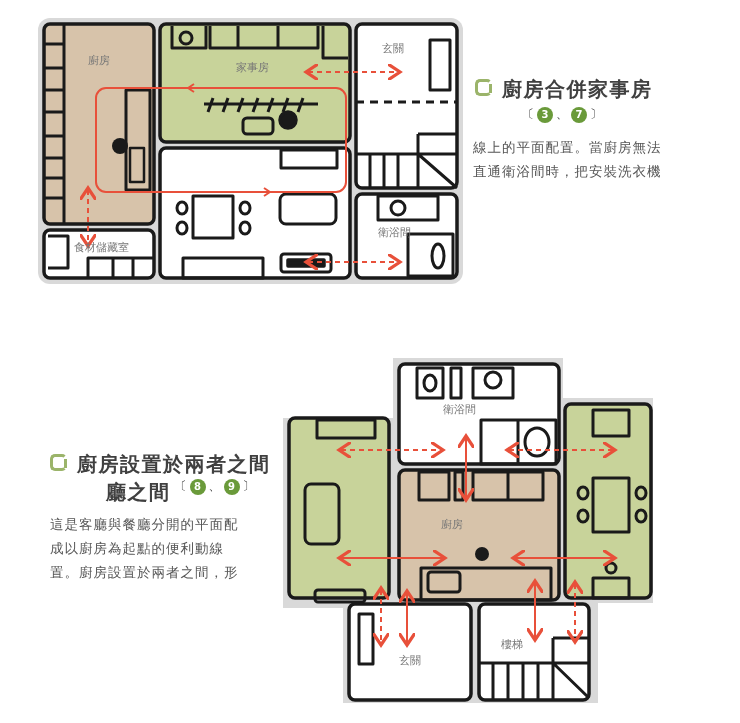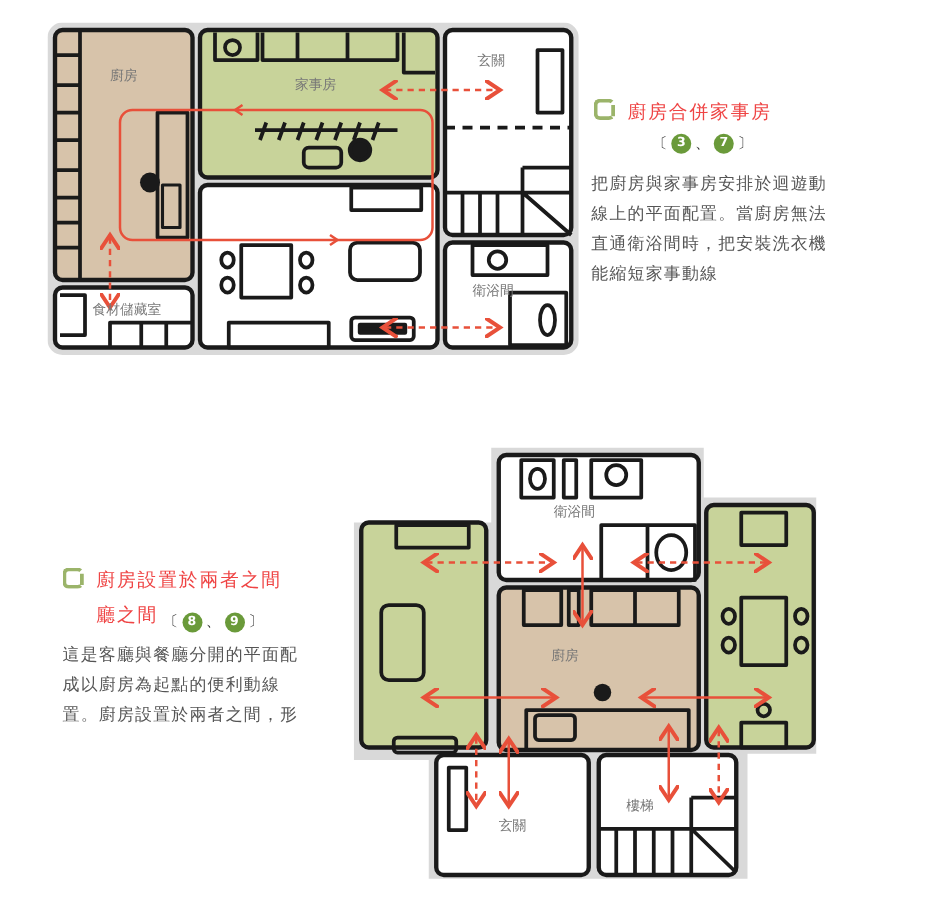--- a/index.html
+++ b/index.html
@@ -1,21 +1,21 @@
 <!DOCTYPE html>
 <html><head>
 <meta charset="utf-8">
 <style>
   html,body{margin:0;padding:0;background:#fff;}
   body{width:740px;height:723px;position:relative;overflow:hidden;font-family:"DejaVu Sans",sans-serif;}
   .plan{position:absolute;}
   .heading{position:absolute;display:flex;align-items:flex-start;}
   .chk{width:17px;height:17px;border:3px solid #9bb46a;border-radius:5px;border-right-color:transparent;box-sizing:border-box;margin-right:10px;margin-top:4px;flex-shrink:0;position:relative;}
   .chk::after{content:"";position:absolute;right:-3px;top:2px;width:3px;height:9px;background:#9bb46a;}
-  .title{font-size:15px;font-weight:normal;color:#ef4444;letter-spacing:1.5px;line-height:28px;}
+  .title{font-size:20px;font-weight:bold;color:#404040;letter-spacing:1.5px;line-height:28px;}
   .refs{font-size:12px;color:#333;display:inline-flex;align-items:center;gap:3px;}
   .badge{display:inline-flex;align-items:center;justify-content:center;width:16px;height:16px;border-radius:50%;background:#6a9a3a;color:#fff;font-size:10px;font-weight:bold;}
   .desc{position:absolute;font-size:13.5px;color:#555;line-height:24px;letter-spacing:1px;}
   .lbl{font-size:11px;fill:#777;font-family:"DejaVu Sans",sans-serif;}
 </style>
 </head>
 <body>
 
 <svg class="plan" style="left:38px;top:18px" width="425" height="266" viewBox="0 0 425 266">
   <defs>
@@ -103,31 +103,29 @@
     <div class="refs" style="margin-left:20px;">
       <span>〔</span>
       <span class="badge">3</span>
       <span>、</span>
       <span class="badge">7</span>
       <span>〕</span>
     </div>
   </div>
 </div>
 <div class="desc" style="left:473px;top:135px;">
-  <div>把廚房與家事房安排於迴遊動</div>
   <div>線上的平面配置。當廚房無法</div>
   <div>直通衛浴間時，把安裝洗衣機</div>
-  <div>能縮短家事動線</div>
 </div>
 
 <div class="heading" style="left:50px;top:450px;">
   <div class="chk"></div>
   <div>
     <div class="title">廚房設置於兩者之間</div>
-    <div style="display:flex;align-items:flex-end;gap:4px;">
+    <div style="display:flex;align-items:flex-start;gap:4px;margin-left:29px;">
       <span class="title">廳之間</span>
       <span class="refs">
         <span>〔</span>
         <span class="badge">8</span>
         <span>、</span>
         <span class="badge">9</span>
         <span>〕</span>
       </span>
     </div>
   </div>

